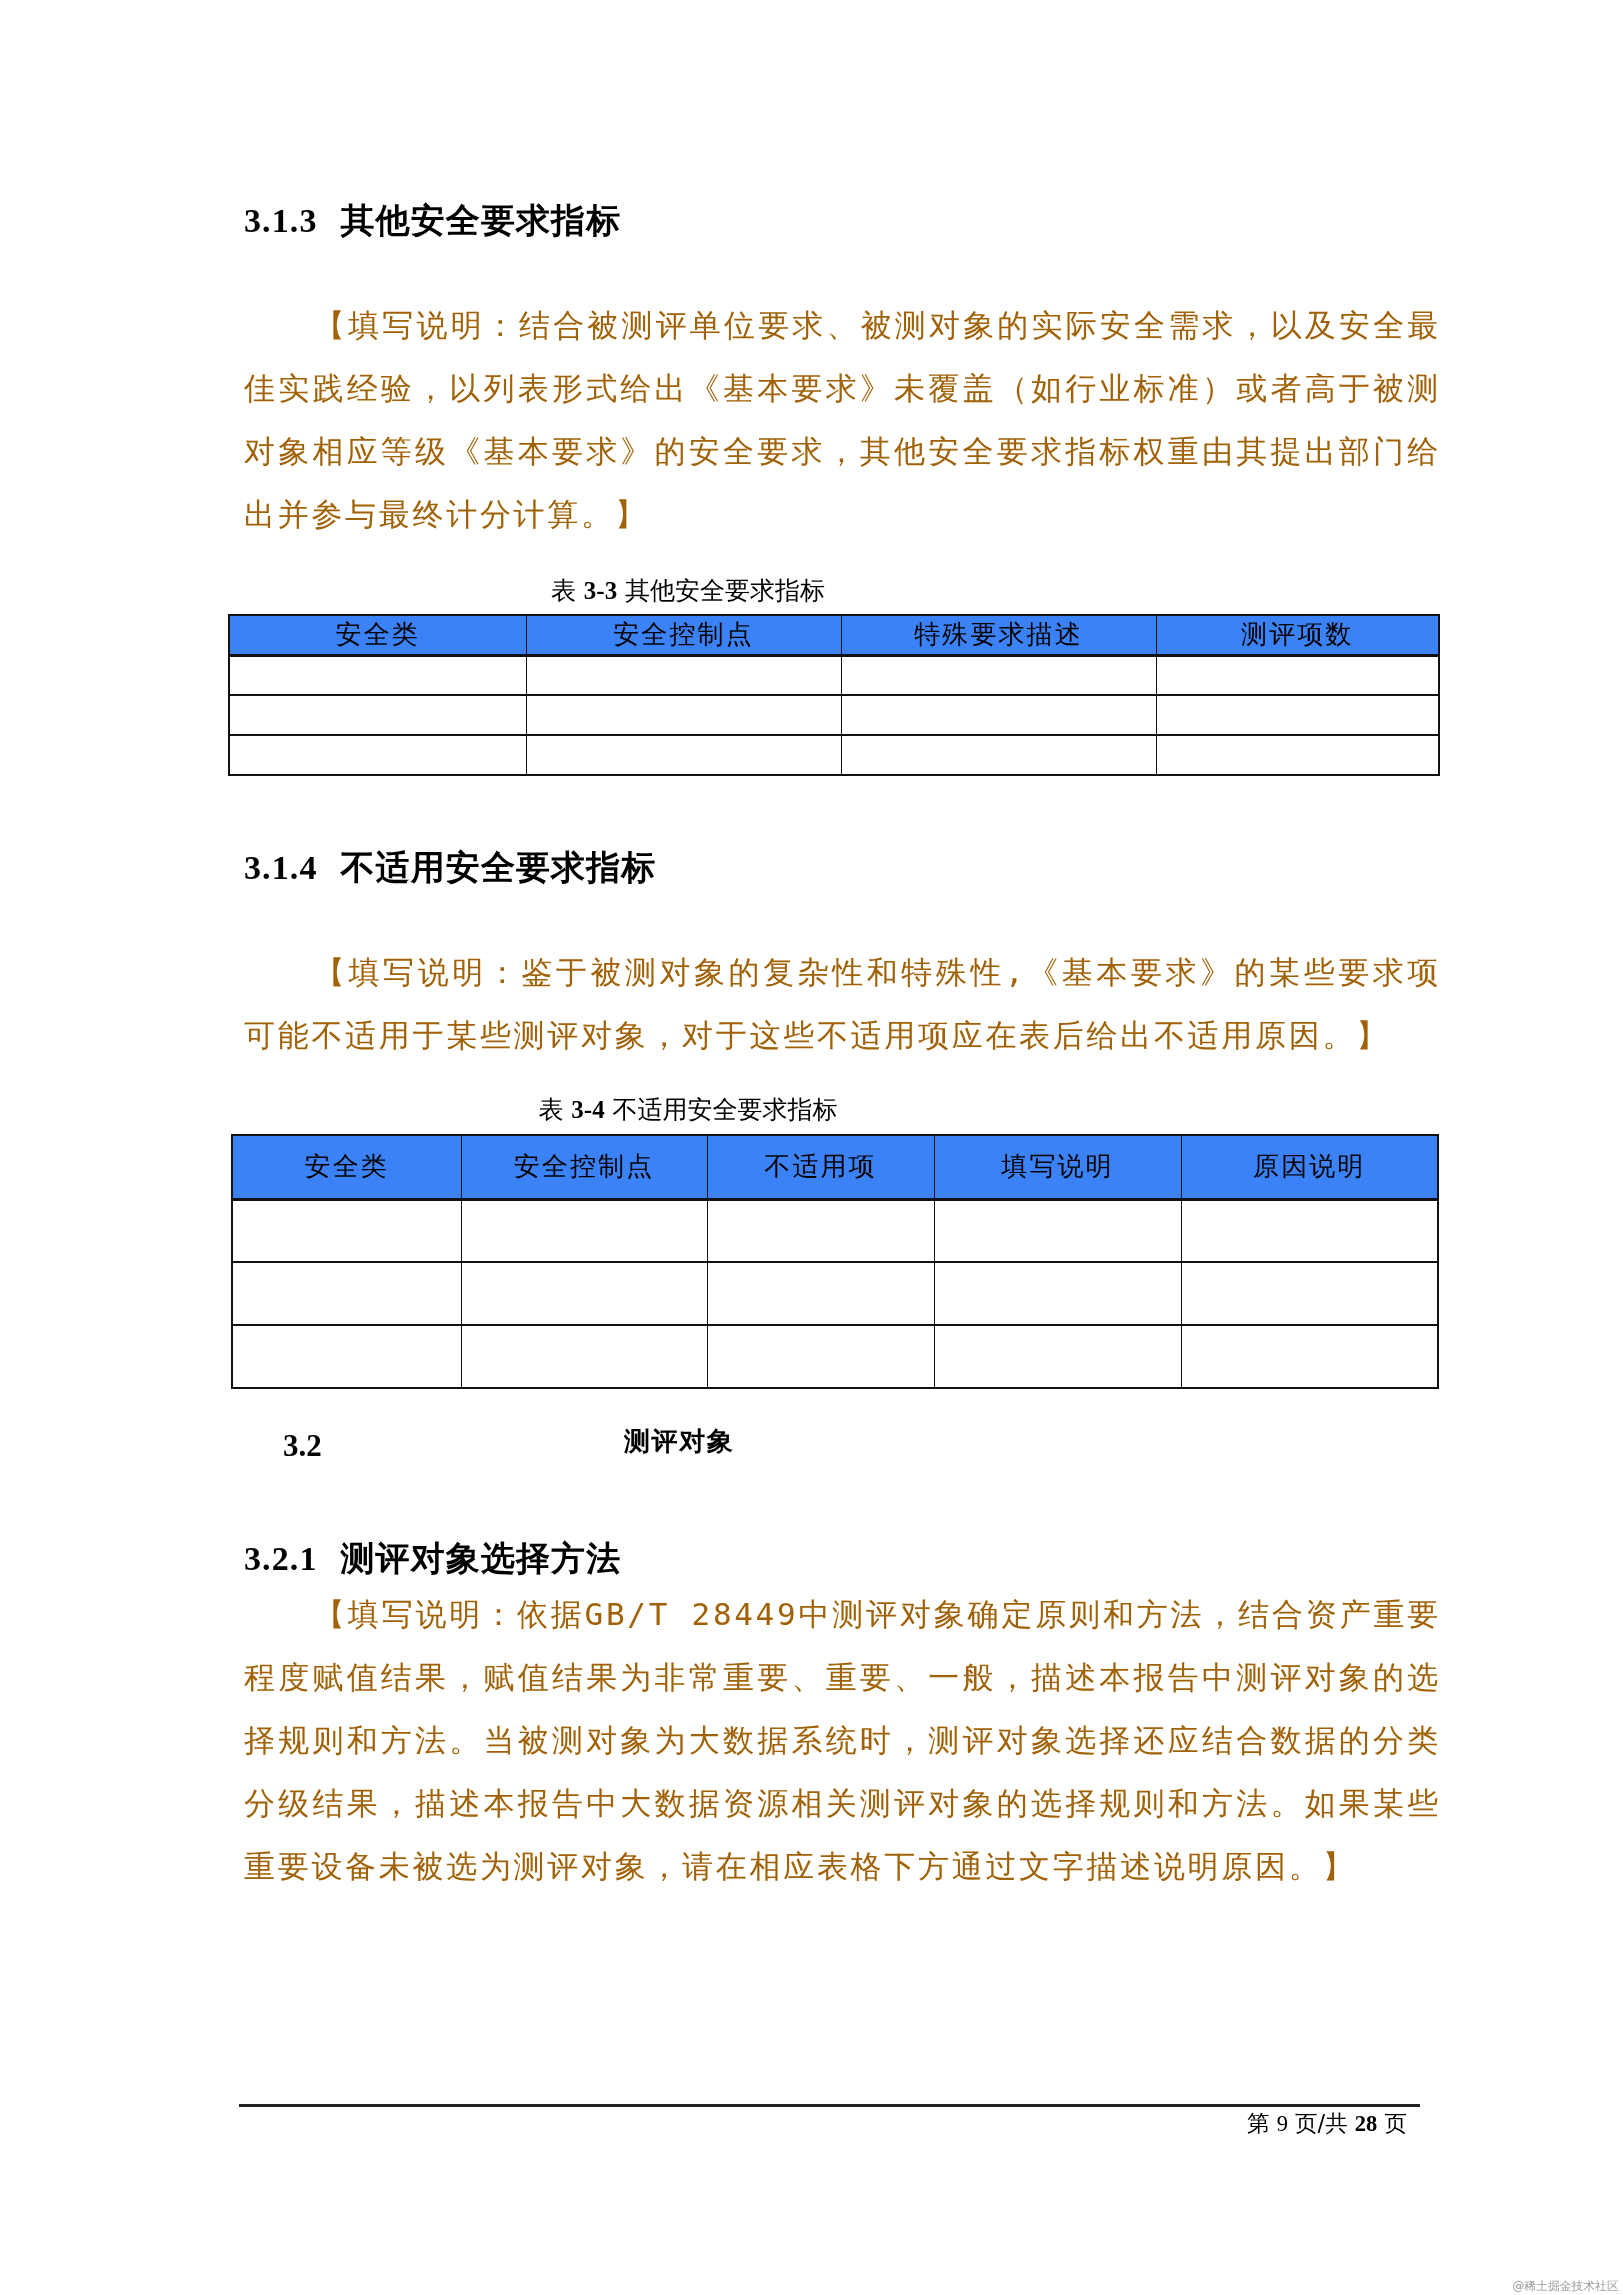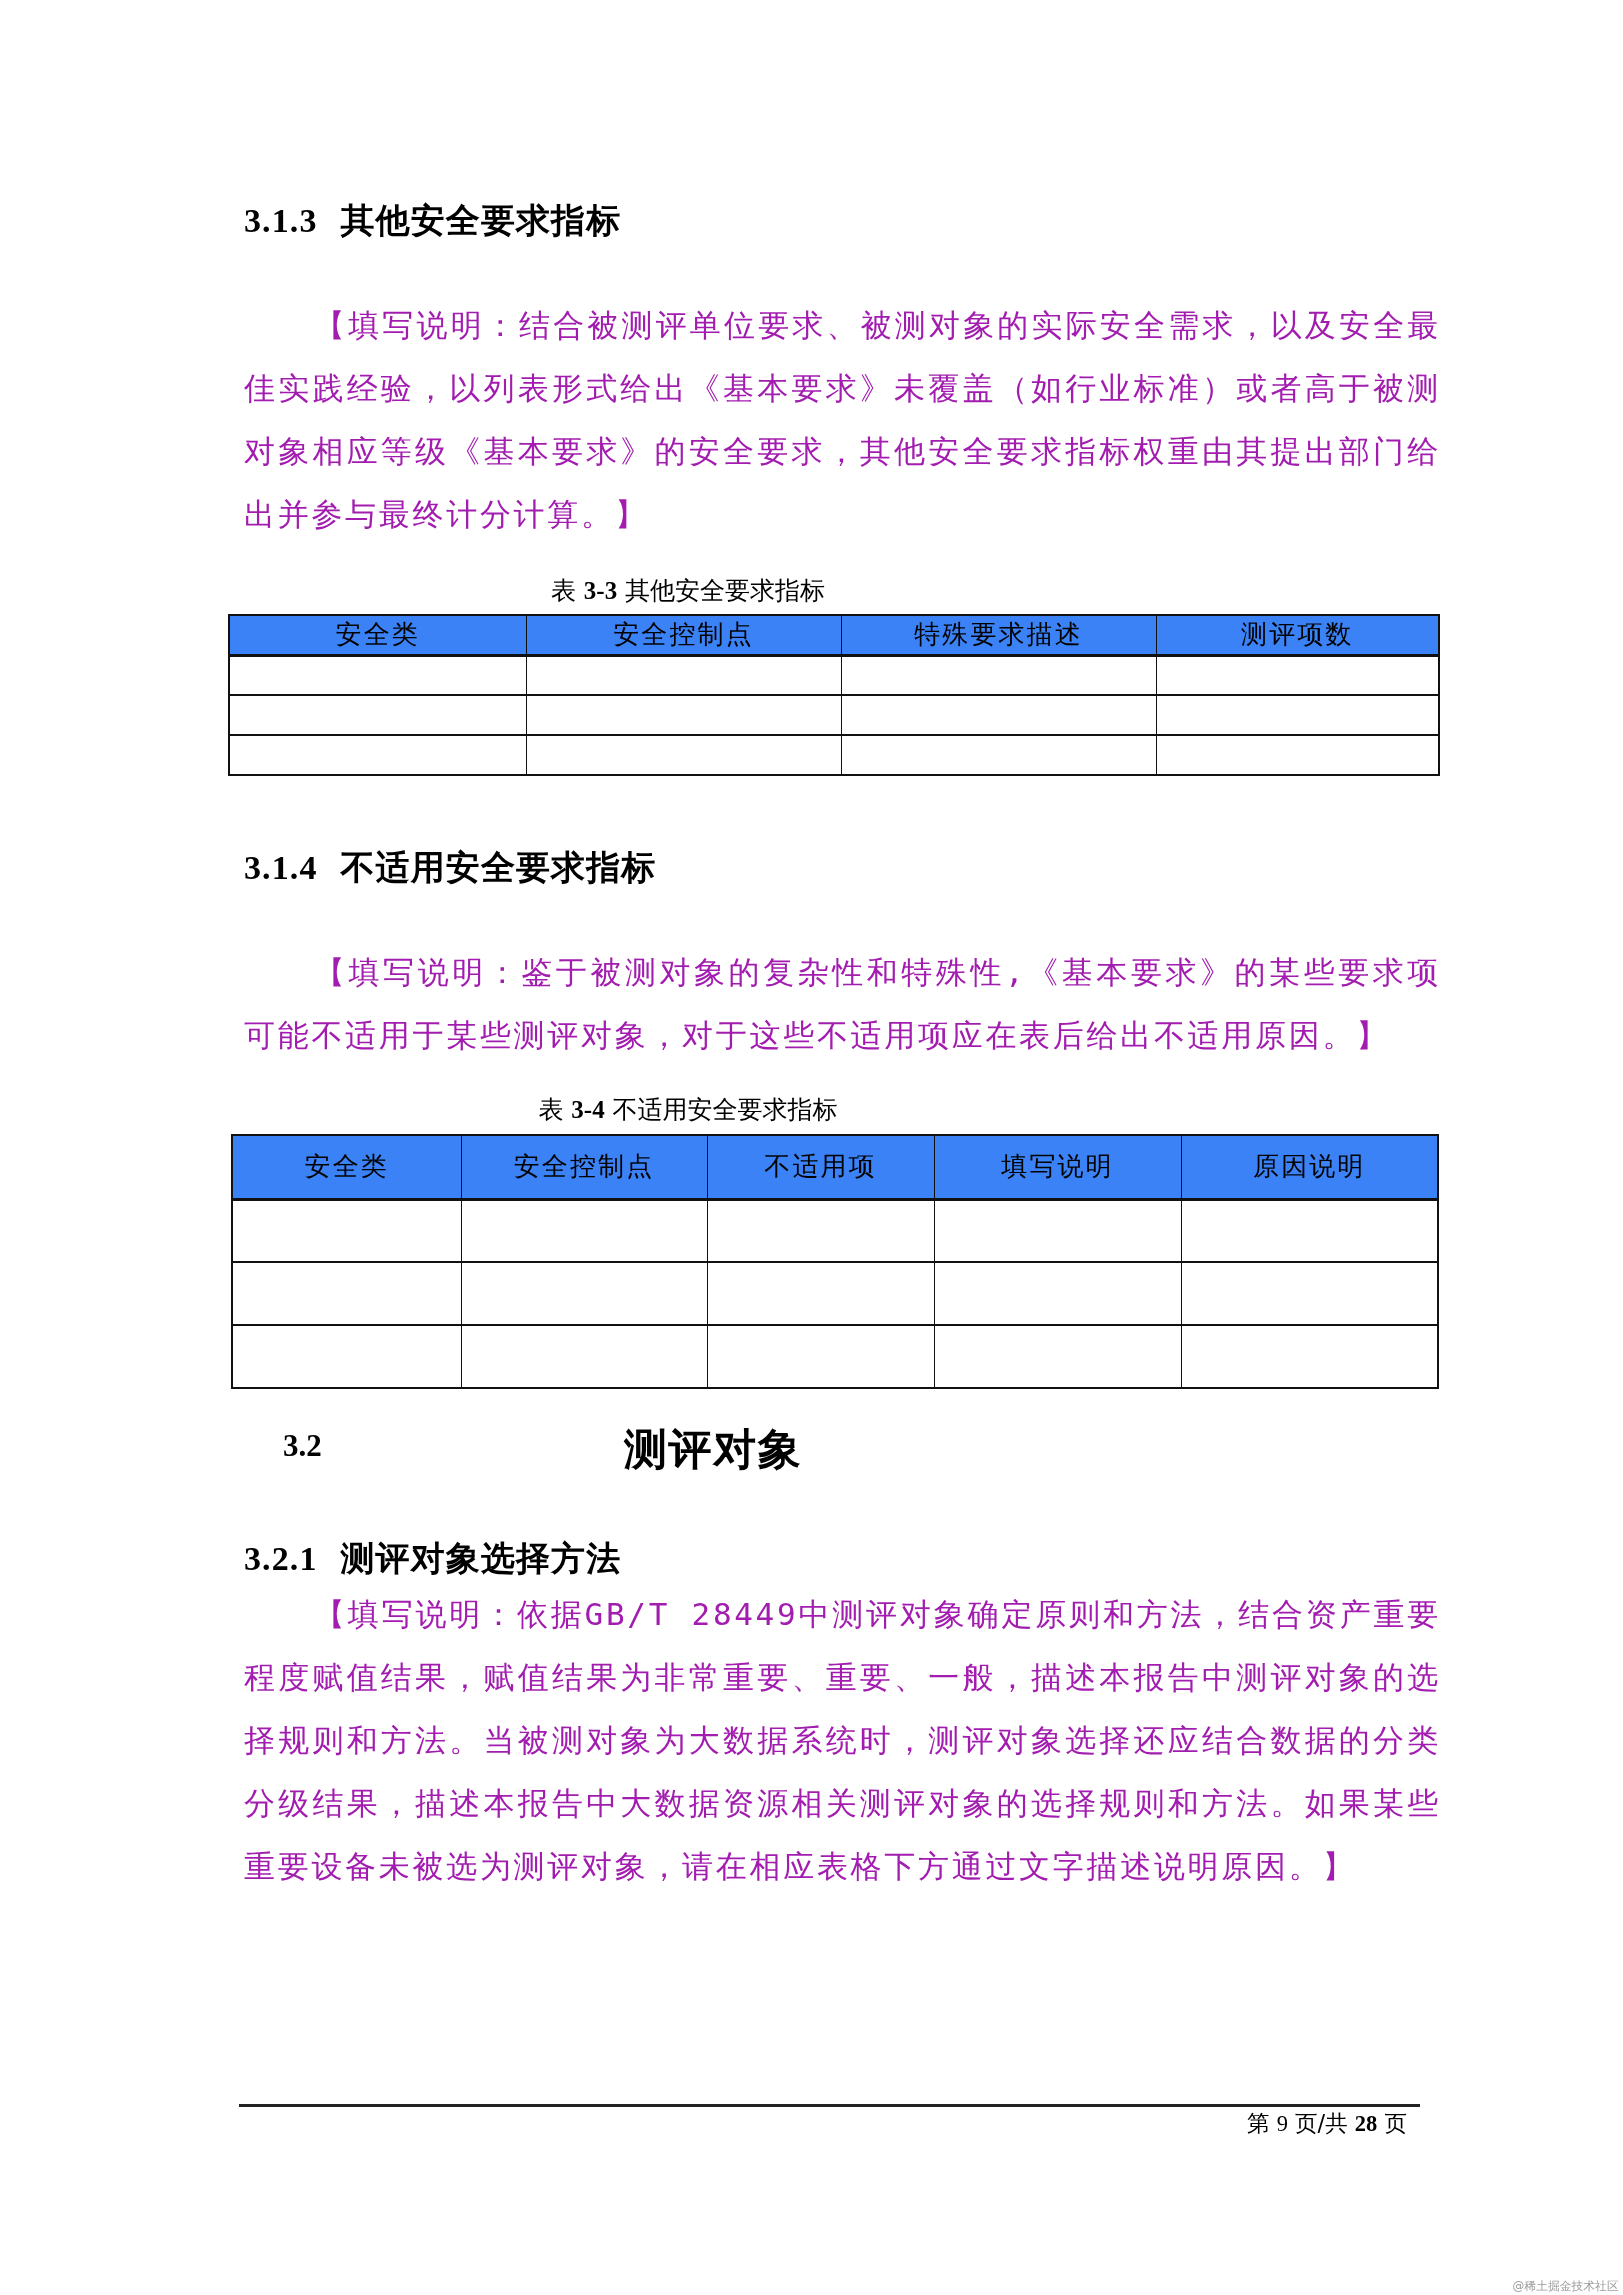--- a/index.html
+++ b/index.html
@@ -5,24 +5,24 @@
   html, body { margin: 0; padding: 0; background: #ffffff; }
   body { width: 1623px; height: 2295px; position: relative; overflow: hidden;
          font-family: "DejaVu Sans", "Liberation Sans", sans-serif; color: #000; }
 
   .h3 { position: absolute; left: 244px; font-size: 34px; font-weight: bold;
         white-space: nowrap; line-height: 1; letter-spacing: 1.1px; }
   .h3 .num { font-family: "Liberation Serif", serif; font-weight: bold; margin-right: 23px; }
 
   .h2-num { position: absolute; left: 283px; font-family: "Liberation Serif", serif;
             font-weight: bold; font-size: 31px; line-height: 1; }
-  .h2-title { position: absolute; left: 624px; font-size: 43px; font-weight: bold;
+  .h2-title { position: absolute; left: 624px; font-size: 26px; font-weight: bold;
               line-height: 1; letter-spacing: 1.6px; }
 
-  .note { position: absolute; left: 244px; width: 1197px; color: #a21caf;
+  .note { position: absolute; left: 244px; width: 1197px; color: #a16207;
           font-family: "DejaVu Sans Mono", "Liberation Mono", monospace;
           font-size: 31px; line-height: 63px; letter-spacing: 2.7px;
           text-indent: 70px; text-align: justify; word-break: break-all; }
 
   .caption { position: absolute; left: 0; width: 1376px; text-align: center;
              font-size: 25px; line-height: 1; white-space: nowrap; }
   .caption .cap-num { font-family: "Liberation Serif", serif; font-weight: bold; }
 
   table.grid { position: absolute; border-collapse: collapse; table-layout: fixed; }
   table.grid td, table.grid th { border: 1.6px solid #111; padding: 0; }

